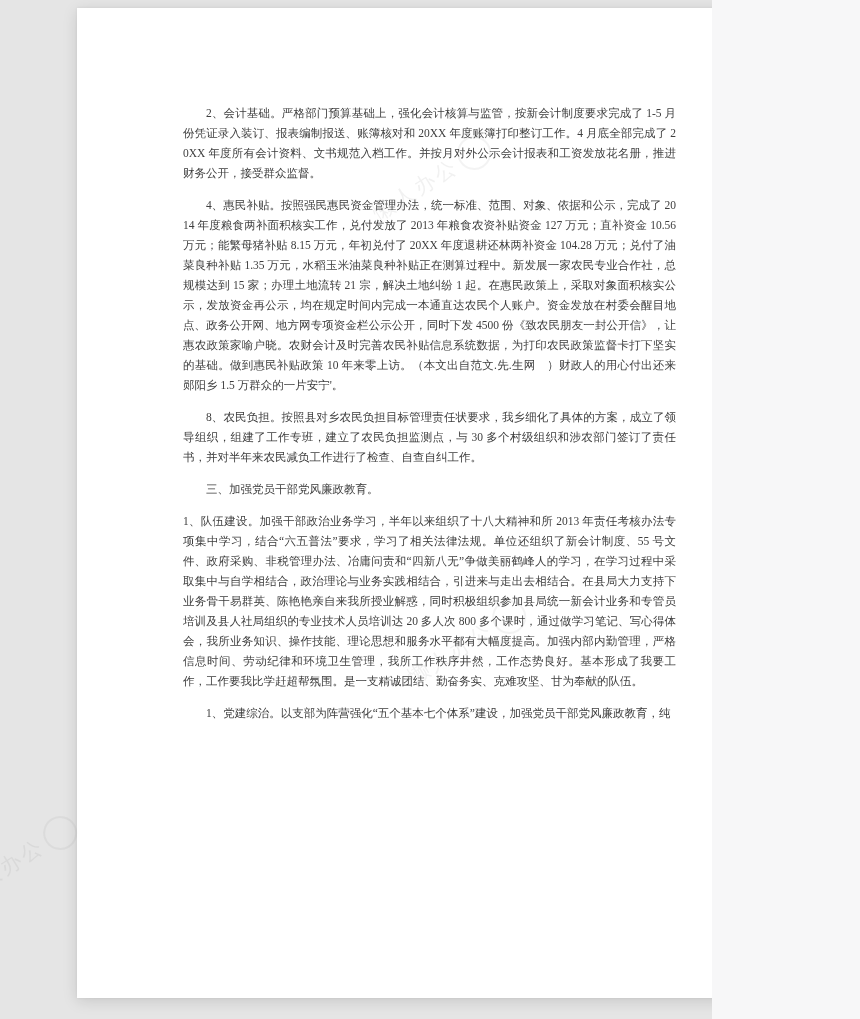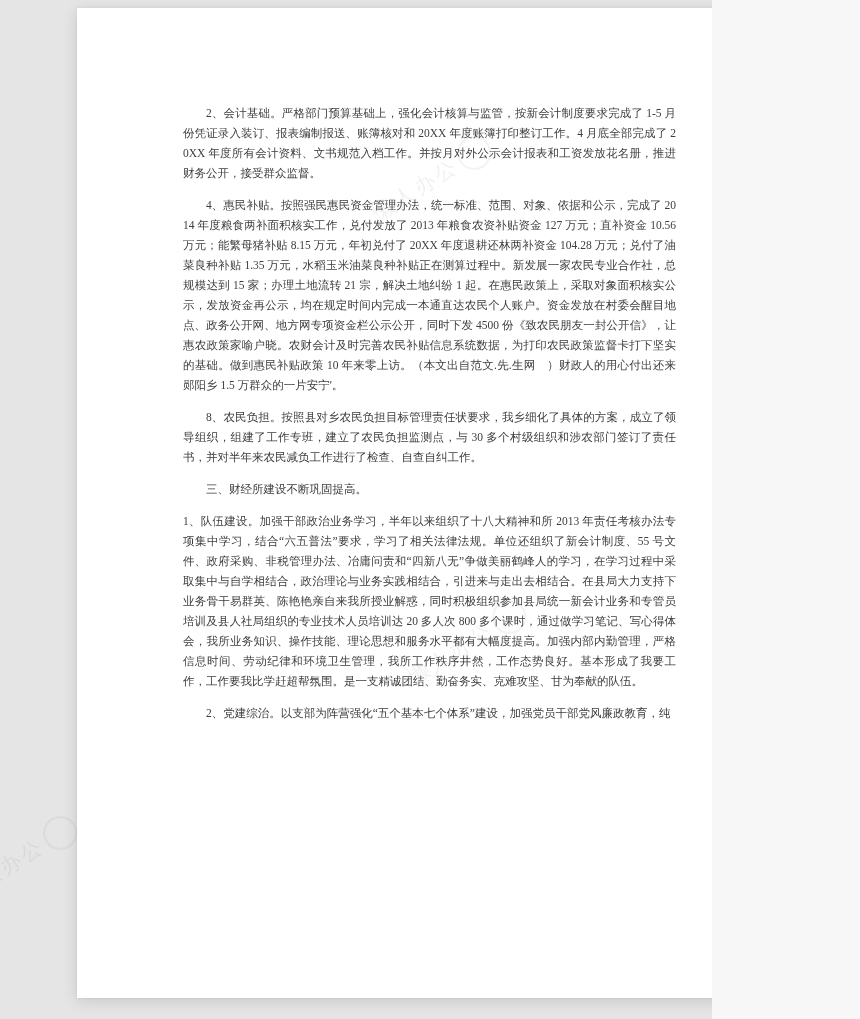--- a/index.html
+++ b/index.html
@@ -73,23 +73,23 @@
 </style>
 </head>
 <body>
 
 <div class="stage">
   <div class="paper">
     <div class="content" id="doc-body">
         <p class="indent">2、会计基础。严格部门预算基础上，强化会计核算与监管，按新会计制度要求完成了 1-5 月份凭证录入装订、报表编制报送、账簿核对和 20XX 年度账簿打印整订工作。4 月底全部完成了 20XX 年度所有会计资料、文书规范入档工作。并按月对外公示会计报表和工资发放花名册，推进财务公开，接受群众监督。</p>
         <p class="indent">4、惠民补贴。按照强民惠民资金管理办法，统一标准、范围、对象、依据和公示，完成了 2014 年度粮食两补面积核实工作，兑付发放了 2013 年粮食农资补贴资金 127 万元；直补资金 10.56 万元；能繁母猪补贴 8.15 万元，年初兑付了 20XX 年度退耕还林两补资金 104.28 万元；兑付了油菜良种补贴 1.35 万元，水稻玉米油菜良种补贴正在测算过程中。新发展一家农民专业合作社，总规模达到 15 家；办理土地流转 21 宗，解决土地纠纷 1 起。在惠民政策上，采取对象面积核实公示，发放资金再公示，均在规定时间内完成一本通直达农民个人账户。资金发放在村委会醒目地点、政务公开网、地方网专项资金栏公示公开，同时下发 4500 份《致农民朋友一封公开信》，让惠农政策家喻户晓。农财会计及时完善农民补贴信息系统数据，为打印农民政策监督卡打下坚实的基础。做到惠民补贴政策 10 年来零上访。（本文出自范文.先.生网　）财政人的用心付出还来郧阳乡 1.5 万群众的一片安宁'。</p>
         <p class="indent">8、农民负担。按照县对乡农民负担目标管理责任状要求，我乡细化了具体的方案，成立了领导组织，组建了工作专班，建立了农民负担监测点，与 30 多个村级组织和涉农部门签订了责任书，并对半年来农民减负工作进行了检查、自查自纠工作。</p>
-        <p class="indent">三、财经所建设不断巩固提高。</p>
+        <p class="indent">三、加强党员干部党风廉政教育。</p>
         <p>1、队伍建设。加强干部政治业务学习，半年以来组织了十八大精神和所 2013 年责任考核办法专项集中学习，结合“六五普法”要求，学习了相关法律法规。单位还组织了新会计制度、55 号文件、政府采购、非税管理办法、冶庸问责和“四新八无”争做美丽鹤峰人的学习，在学习过程中采取集中与自学相结合，政治理论与业务实践相结合，引进来与走出去相结合。在县局大力支持下业务骨干易群英、陈艳艳亲自来我所授业解惑，同时积极组织参加县局统一新会计业务和专管员培训及县人社局组织的专业技术人员培训达 20 多人次 800 多个课时，通过做学习笔记、写心得体会，我所业务知识、操作技能、理论思想和服务水平都有大幅度提高。加强内部内勤管理，严格信息时间、劳动纪律和环境卫生管理，我所工作秩序井然，工作态势良好。基本形成了我要工作，工作要我比学赶超帮氛围。是一支精诚团结、勤奋务实、克难攻坚、甘为奉献的队伍。</p>
-        <p class="indent">2、党建综治。以支部为阵营强化“五个基本七个体系”建设，加强党员干部党风廉政教育，纯</p>
+        <p class="indent">1、党建综治。以支部为阵营强化“五个基本七个体系”建设，加强党员干部党风廉政教育，纯</p>
       </div>
   </div>
   <div class="wm-layer" id="wm-layer">
       <div class="wm" style="left: 375px; top: 198px;">
     <span>懒人办公</span>
     <span class="ring"></span>
   </div>
       <div class="wm" style="left: 802px; top: 388px;">
     <span>懒人办公</span>
 

